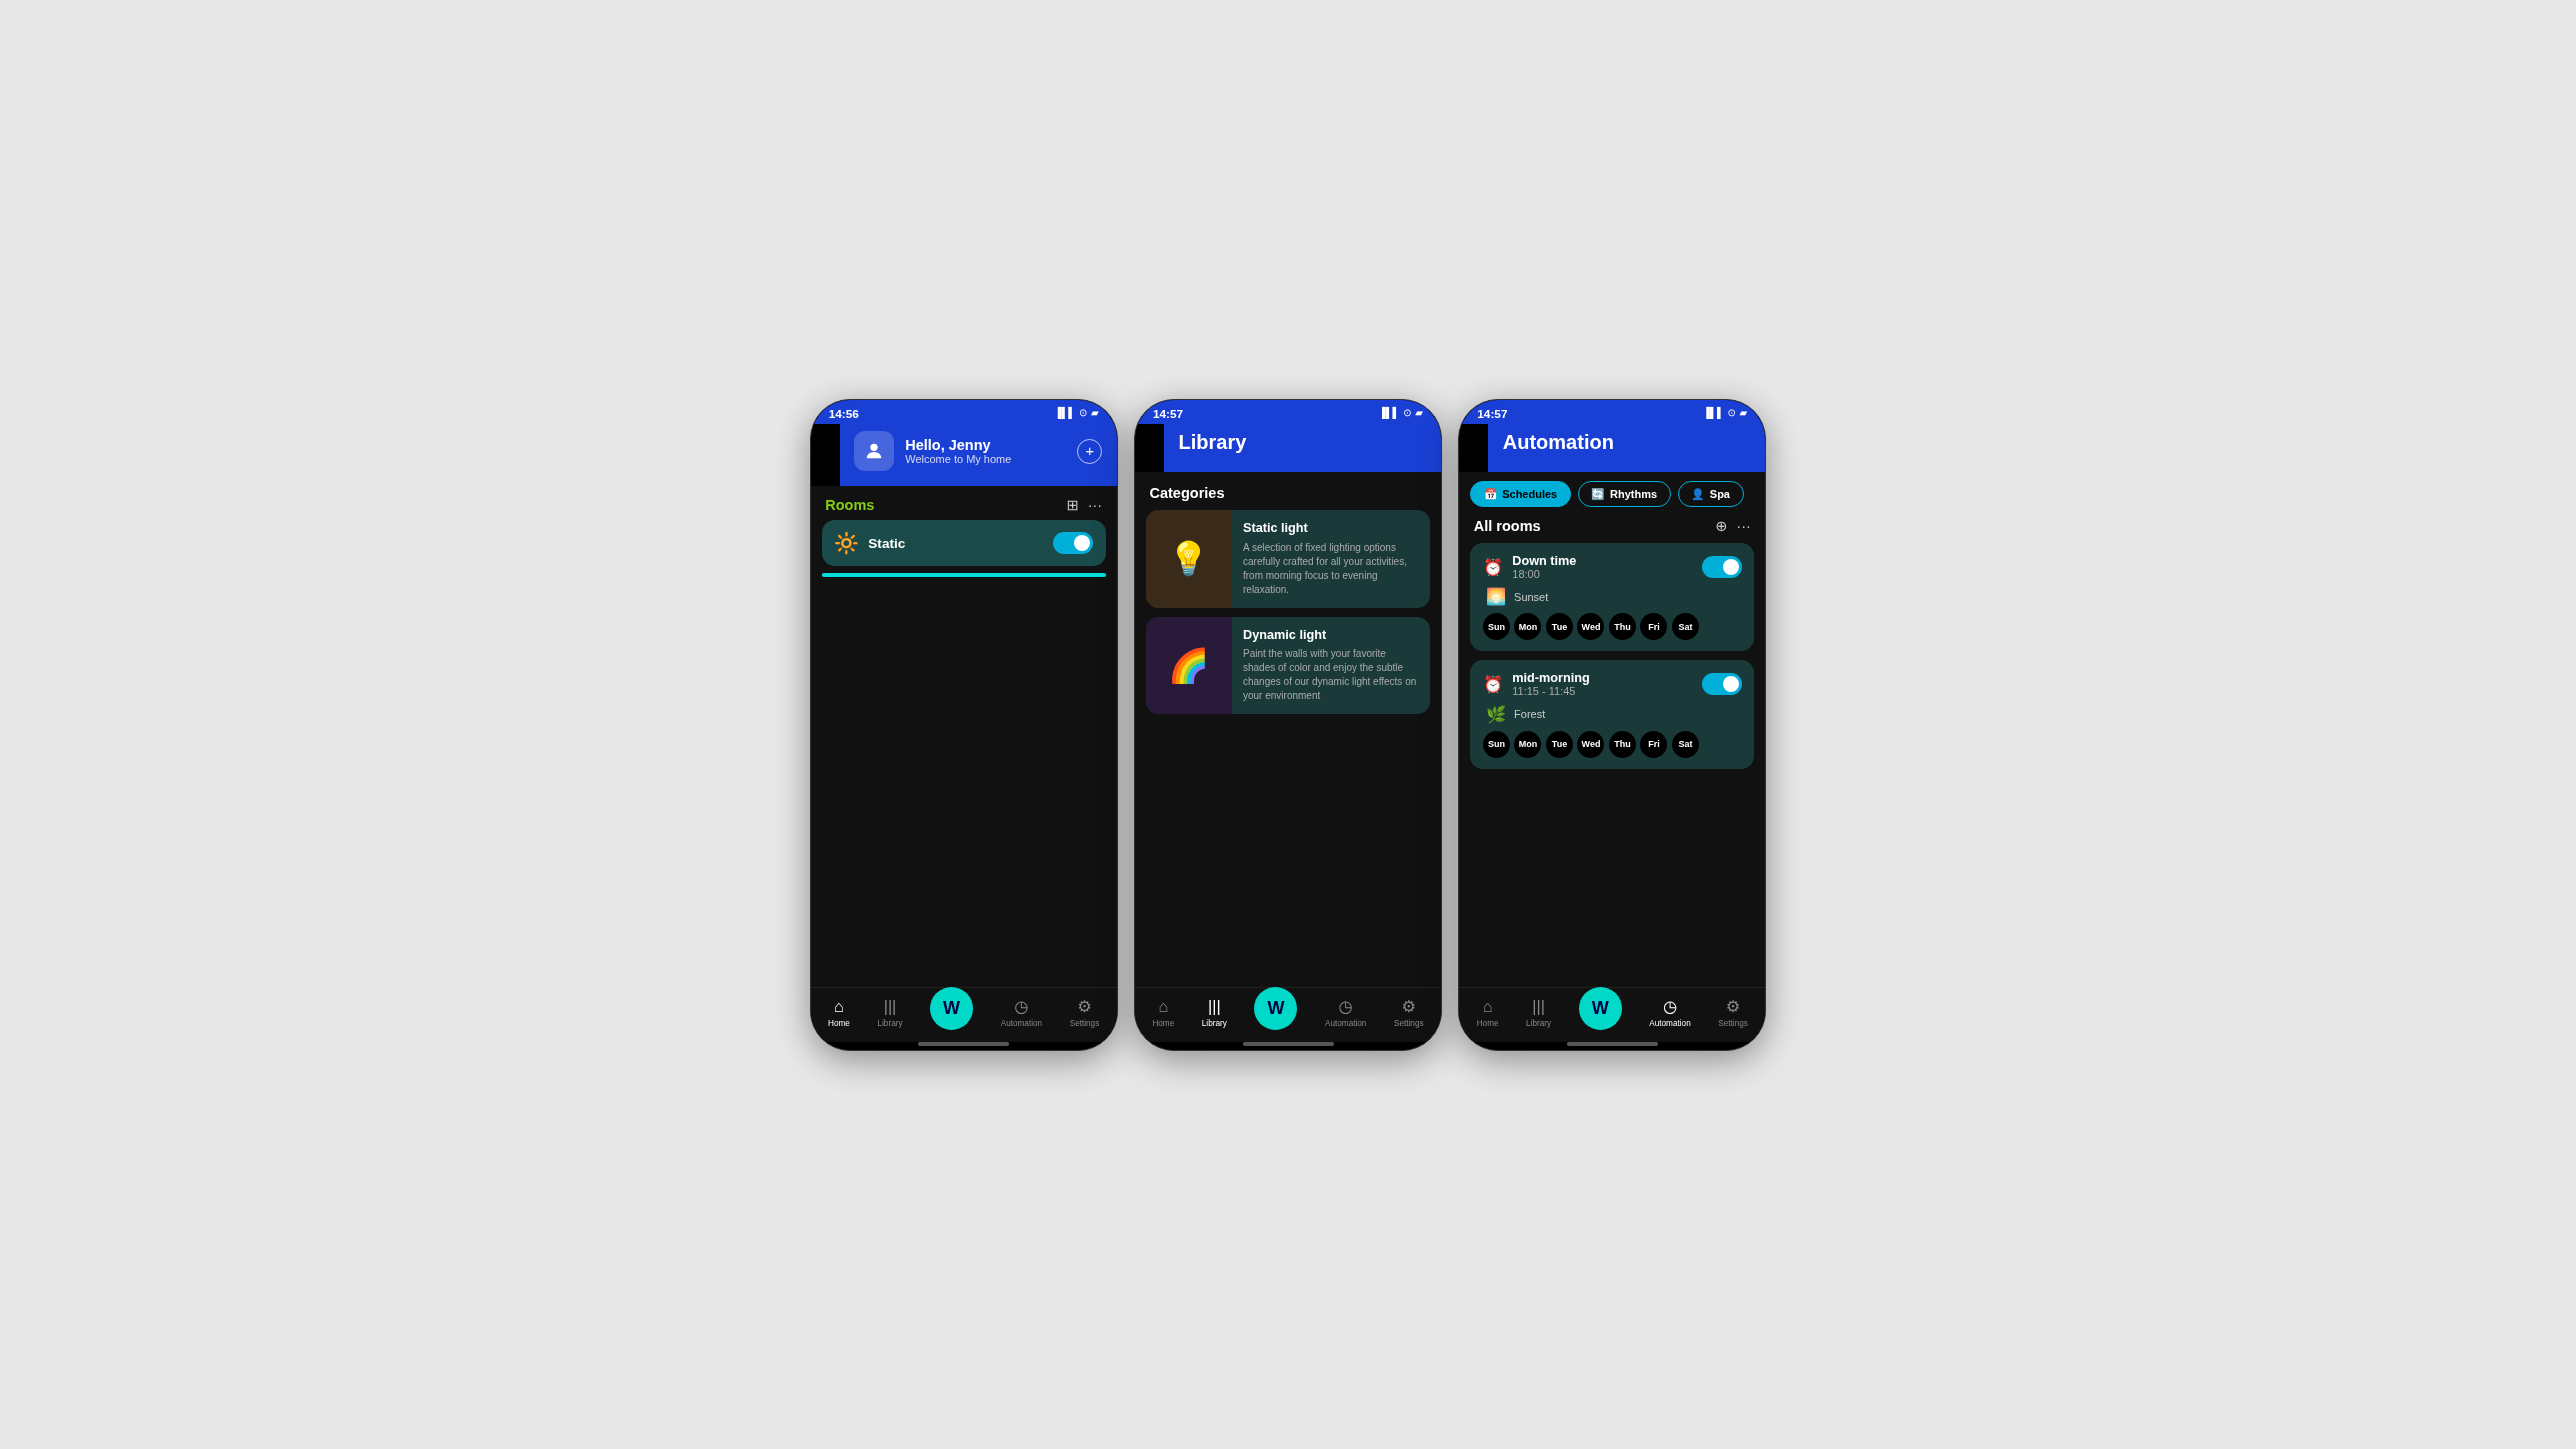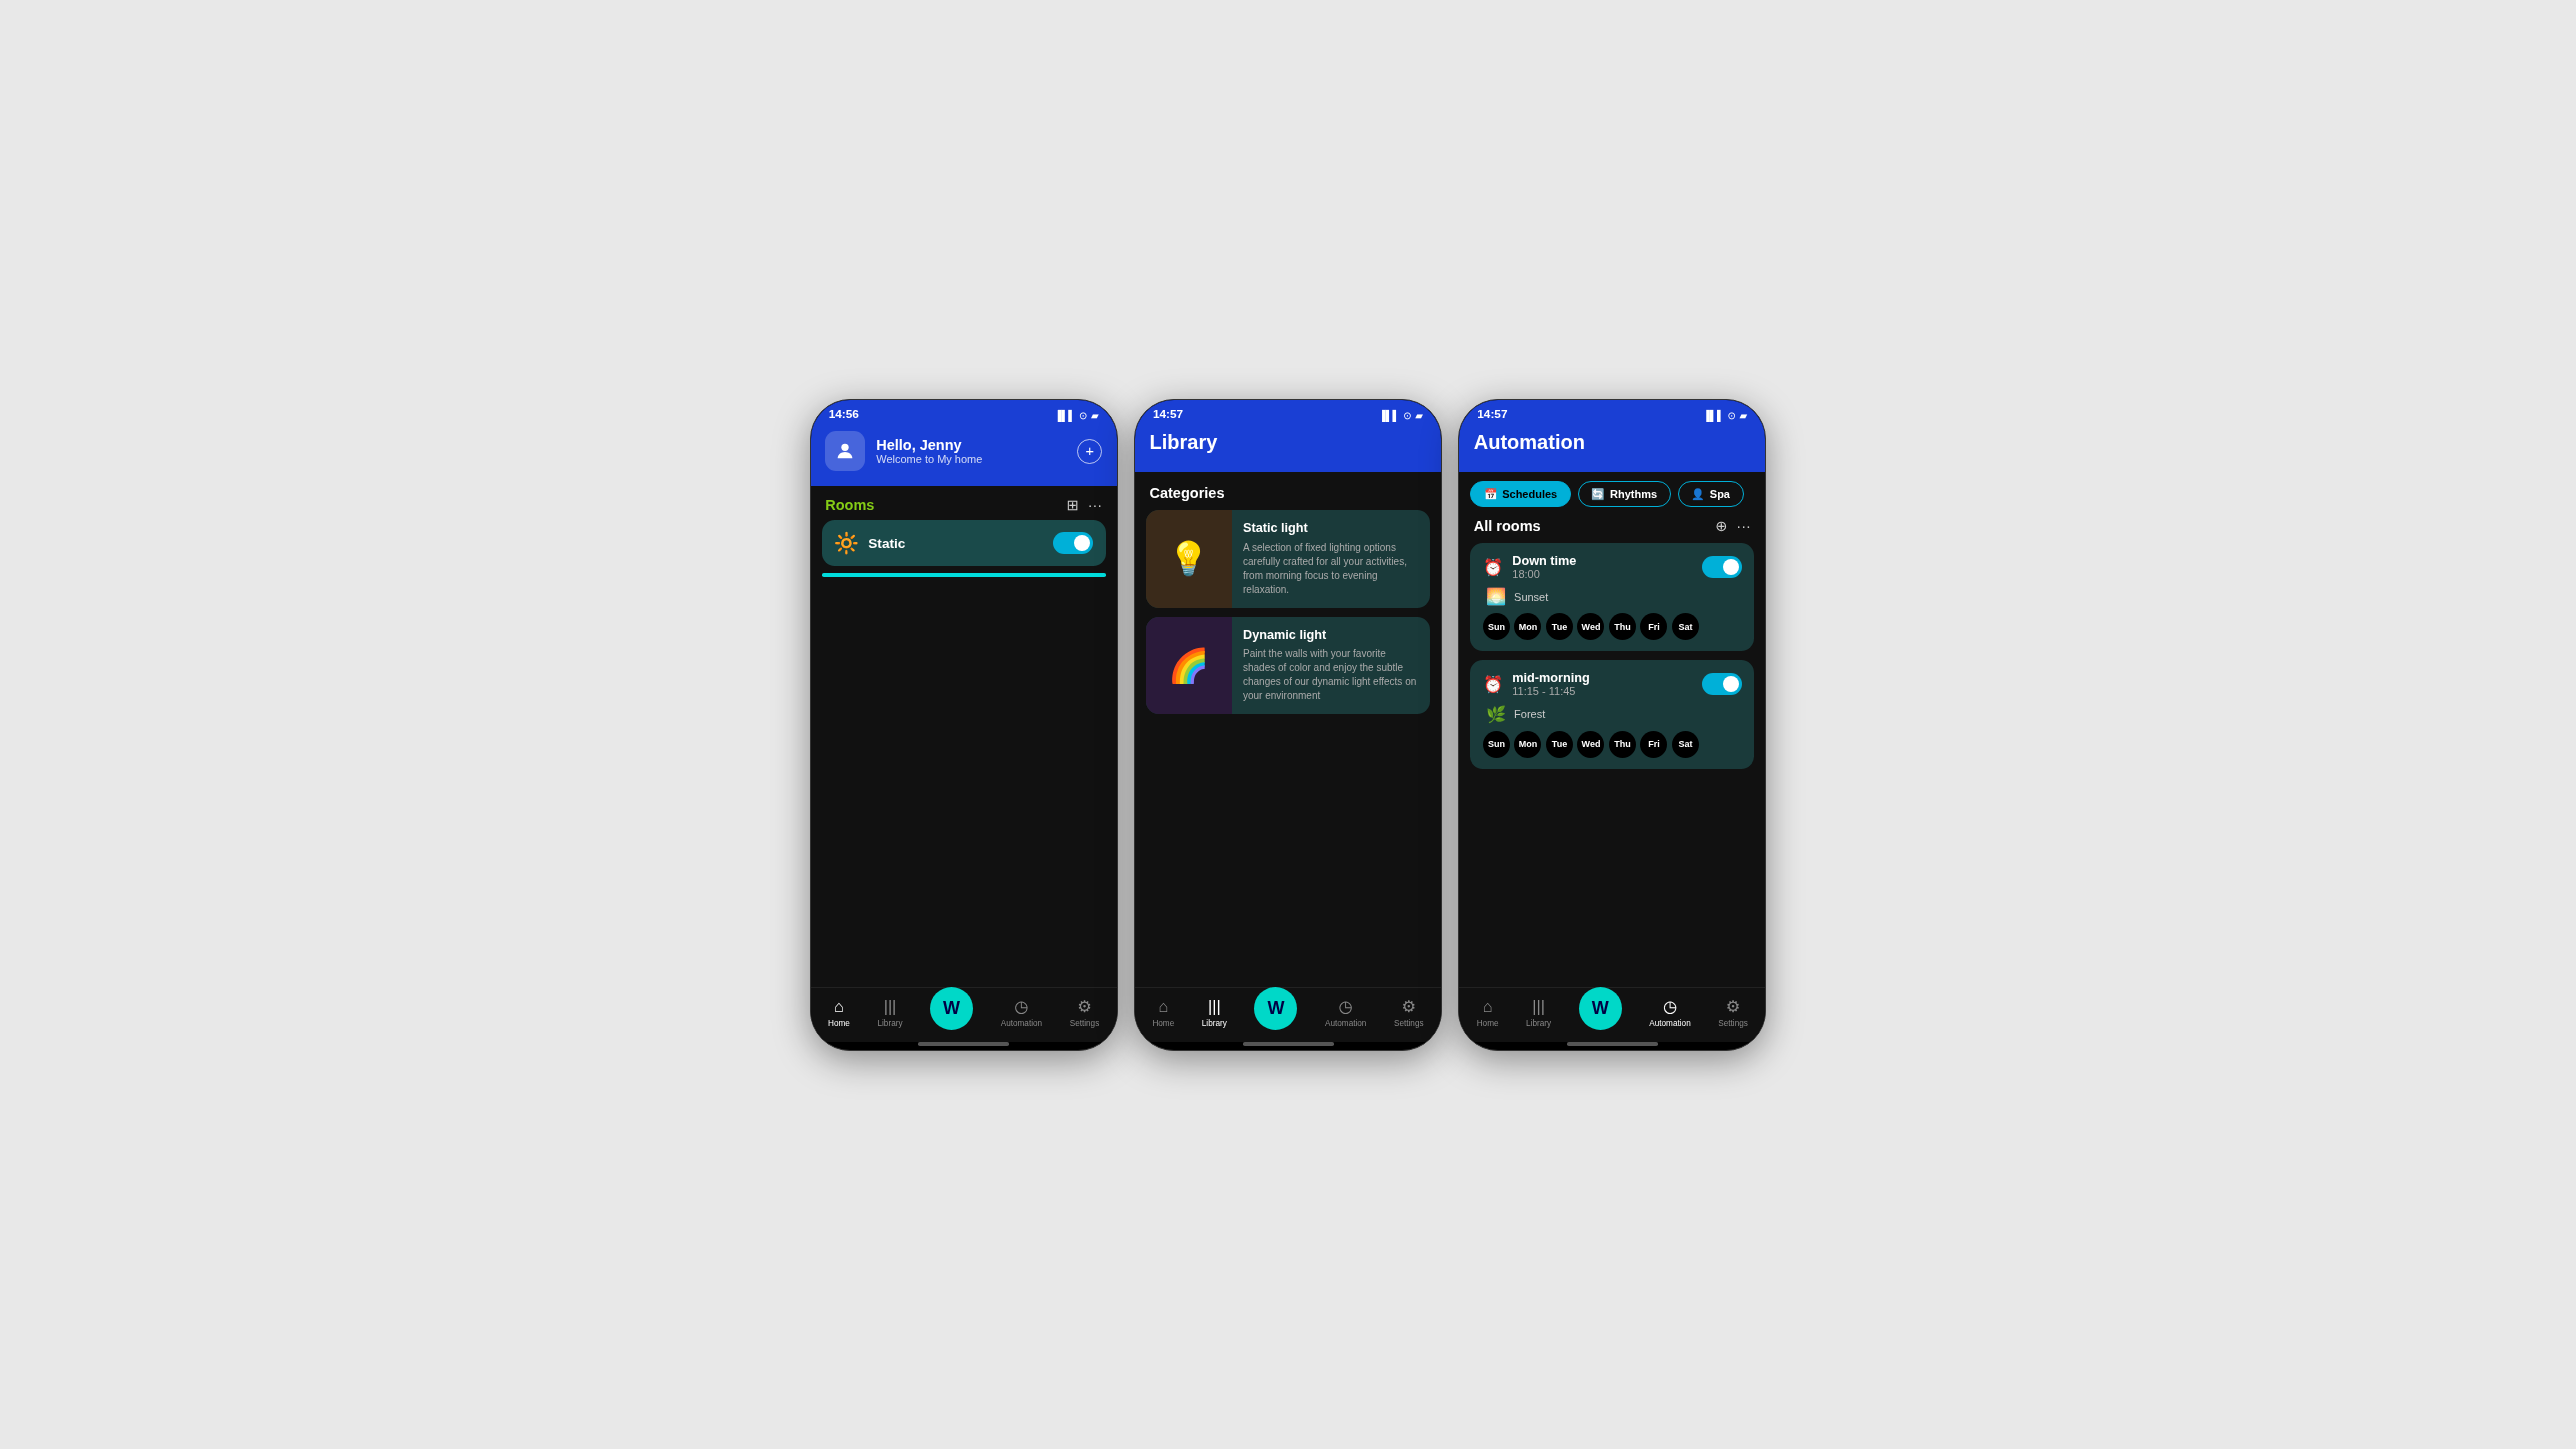--- a/index.html
+++ b/index.html
@@ -25,21 +25,21 @@
       display: flex;
       flex-direction: column;
       box-shadow: 0 9px 36px rgba(0,0,0,0.4);
     }
 
     
     .status-bar {
       background: #1a3fd4;
       display: flex;
       justify-content: space-between;
-      align-items: flex-end;
+      align-items: flex-start;
       padding: 7.2px 18px 3.6px;
       flex-shrink: 0;
     }
     .status-time {
       color: #fff;
       font-size: 11.8px;
       font-weight: 600;
     }
     .status-icons {
       display: flex;
@@ -47,20 +47,21 @@
       gap: 3.6px;
       color: #fff;
       font-size: 10px;
     }
 
     
     .header-blue {
       background: #1a3fd4;
       padding: 7.2px 14.5px 14.5px;
       flex-shrink: 0;
+      margin-left: 29px;
     }
 
     
     .greeting-row {
       display: flex;
       align-items: center;
       justify-content: space-between;
     }
     .greeting-left {
       display: flex;

